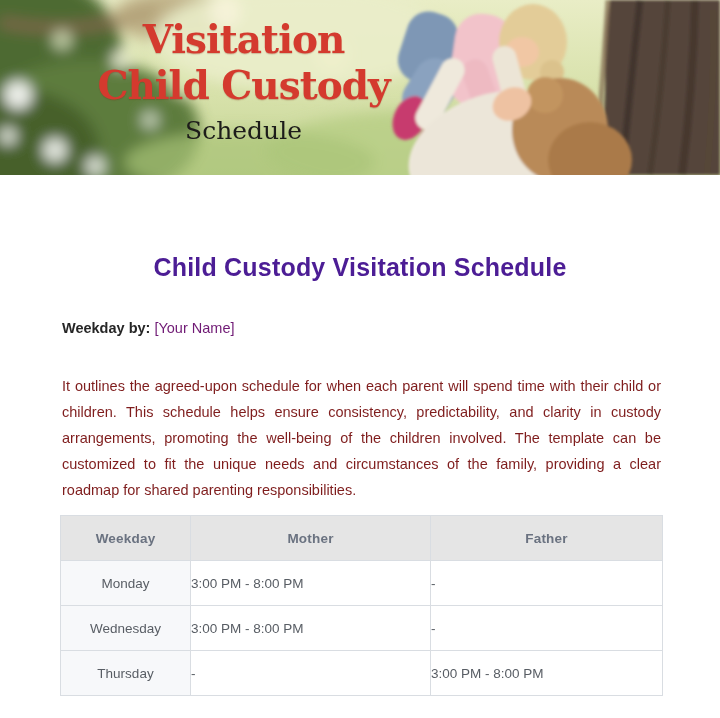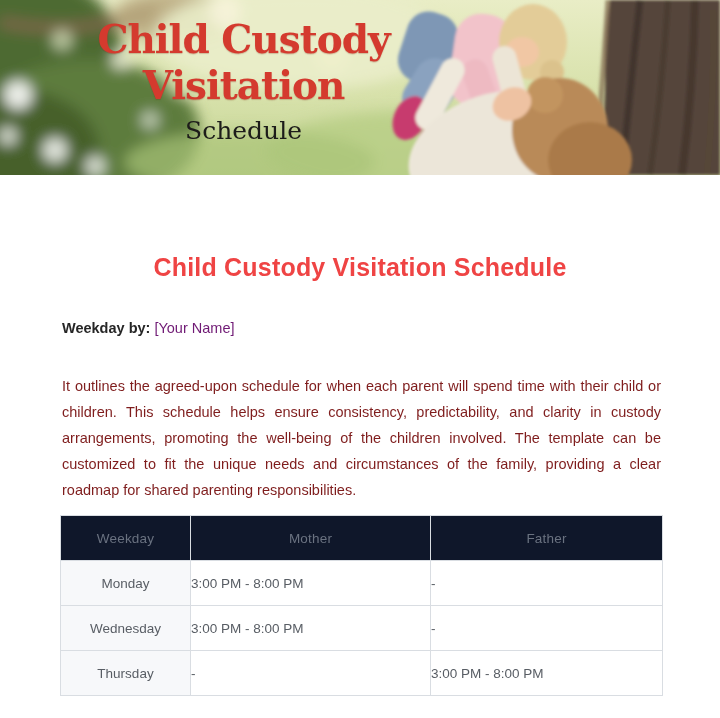--- a/index.html
+++ b/index.html
@@ -36,21 +36,21 @@
     color: #1d1c1a;
   }
 
   
   .doc-title {
     margin: 77px 0 0 0;
     text-align: center;
     font-size: 25px;
     line-height: 30px;
     font-weight: bold;
-    color: #ef4444;
+    color: #4c1d95;
     letter-spacing: 0.2px;
   }
   .prepared {
     margin: 37px 59px 0 62px;
     font-size: 14.5px;
     line-height: 18px;
   }
   .prepared .label { font-weight: bold; color: #262626; }
   .prepared .value { color: #701a75; }
 
@@ -70,23 +70,23 @@
     table-layout: fixed;
     font-size: 13.5px;
   }
   table.schedule th, table.schedule td {
     border: 1px solid #d9dde2;
     height: 44px;
     padding: 0;
     vertical-align: middle;
   }
   table.schedule th {
-    background: #0f172a;
+    background: #e5e5e5;
     color: #6a7280;
-    font-weight: normal;
+    font-weight: bold;
     text-align: center;
     letter-spacing: 0.2px;
   }
   td.weekday {
     background: #f7f8fa;
     text-align: center;
     color: #585d64;
   }
   td.slot {
     background: #ffffff;
@@ -170,22 +170,22 @@
 
         <ellipse cx="560" cy="130" rx="48" ry="52" fill="#b98a58"></ellipse>
         <ellipse cx="590" cy="160" rx="42" ry="38" fill="#aa7a48"></ellipse>
         <circle cx="545" cy="95" r="18" fill="#c2945f"></circle>
 
         <ellipse cx="512" cy="104" rx="20" ry="16" fill="#eec2a2" transform="rotate(-25 512 104)"></ellipse>
       </g>
     </svg>
 
     <div class="banner-text">
+      <div class="banner-title">Visitation</div>
       <div class="banner-title">Child Custody</div>
-      <div class="banner-title">Visitation</div>
       <div class="banner-subtitle">Schedule</div>
     </div>
   </div>
 
   <h1 class="doc-title">Child Custody Visitation Schedule</h1>
 
   <div class="prepared">
     <span class="label">Weekday by:</span>
     <span> </span>
     <span class="value">[Your Name]</span>

